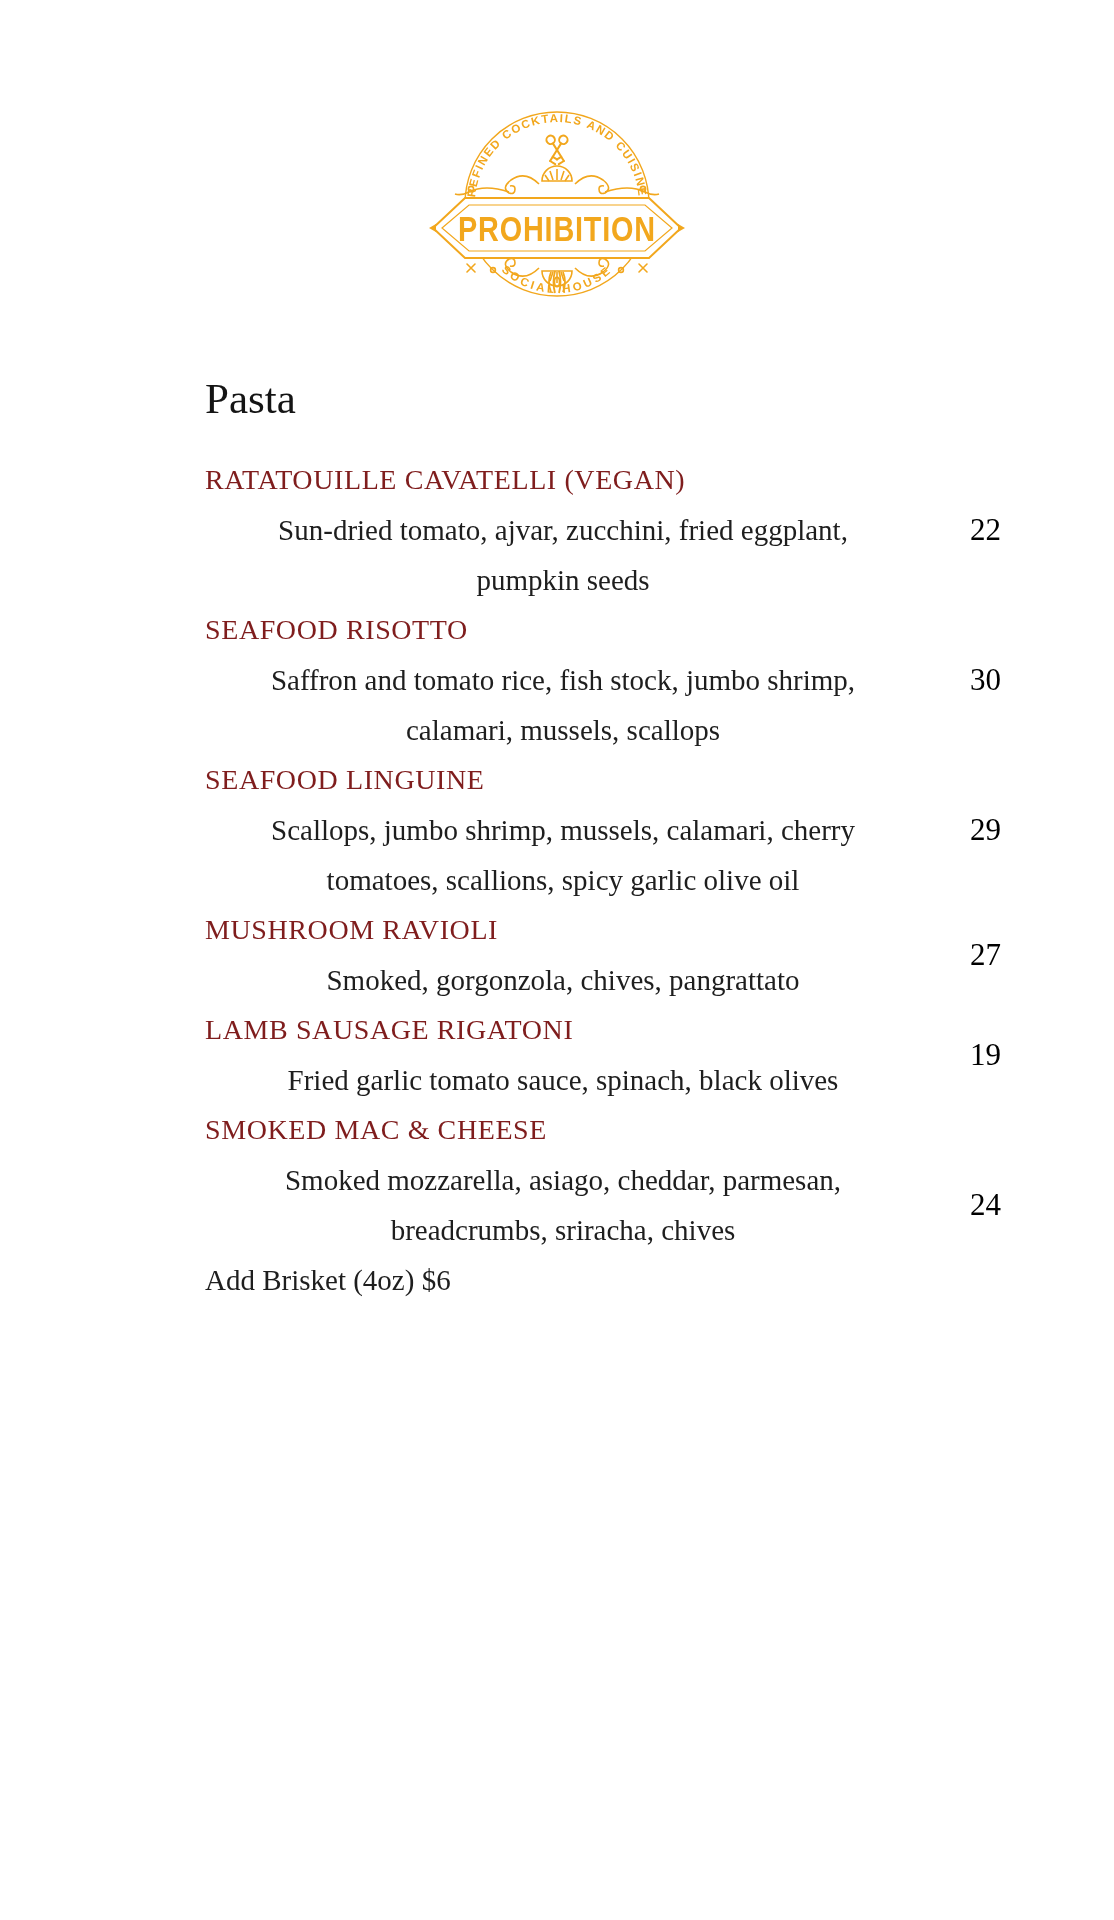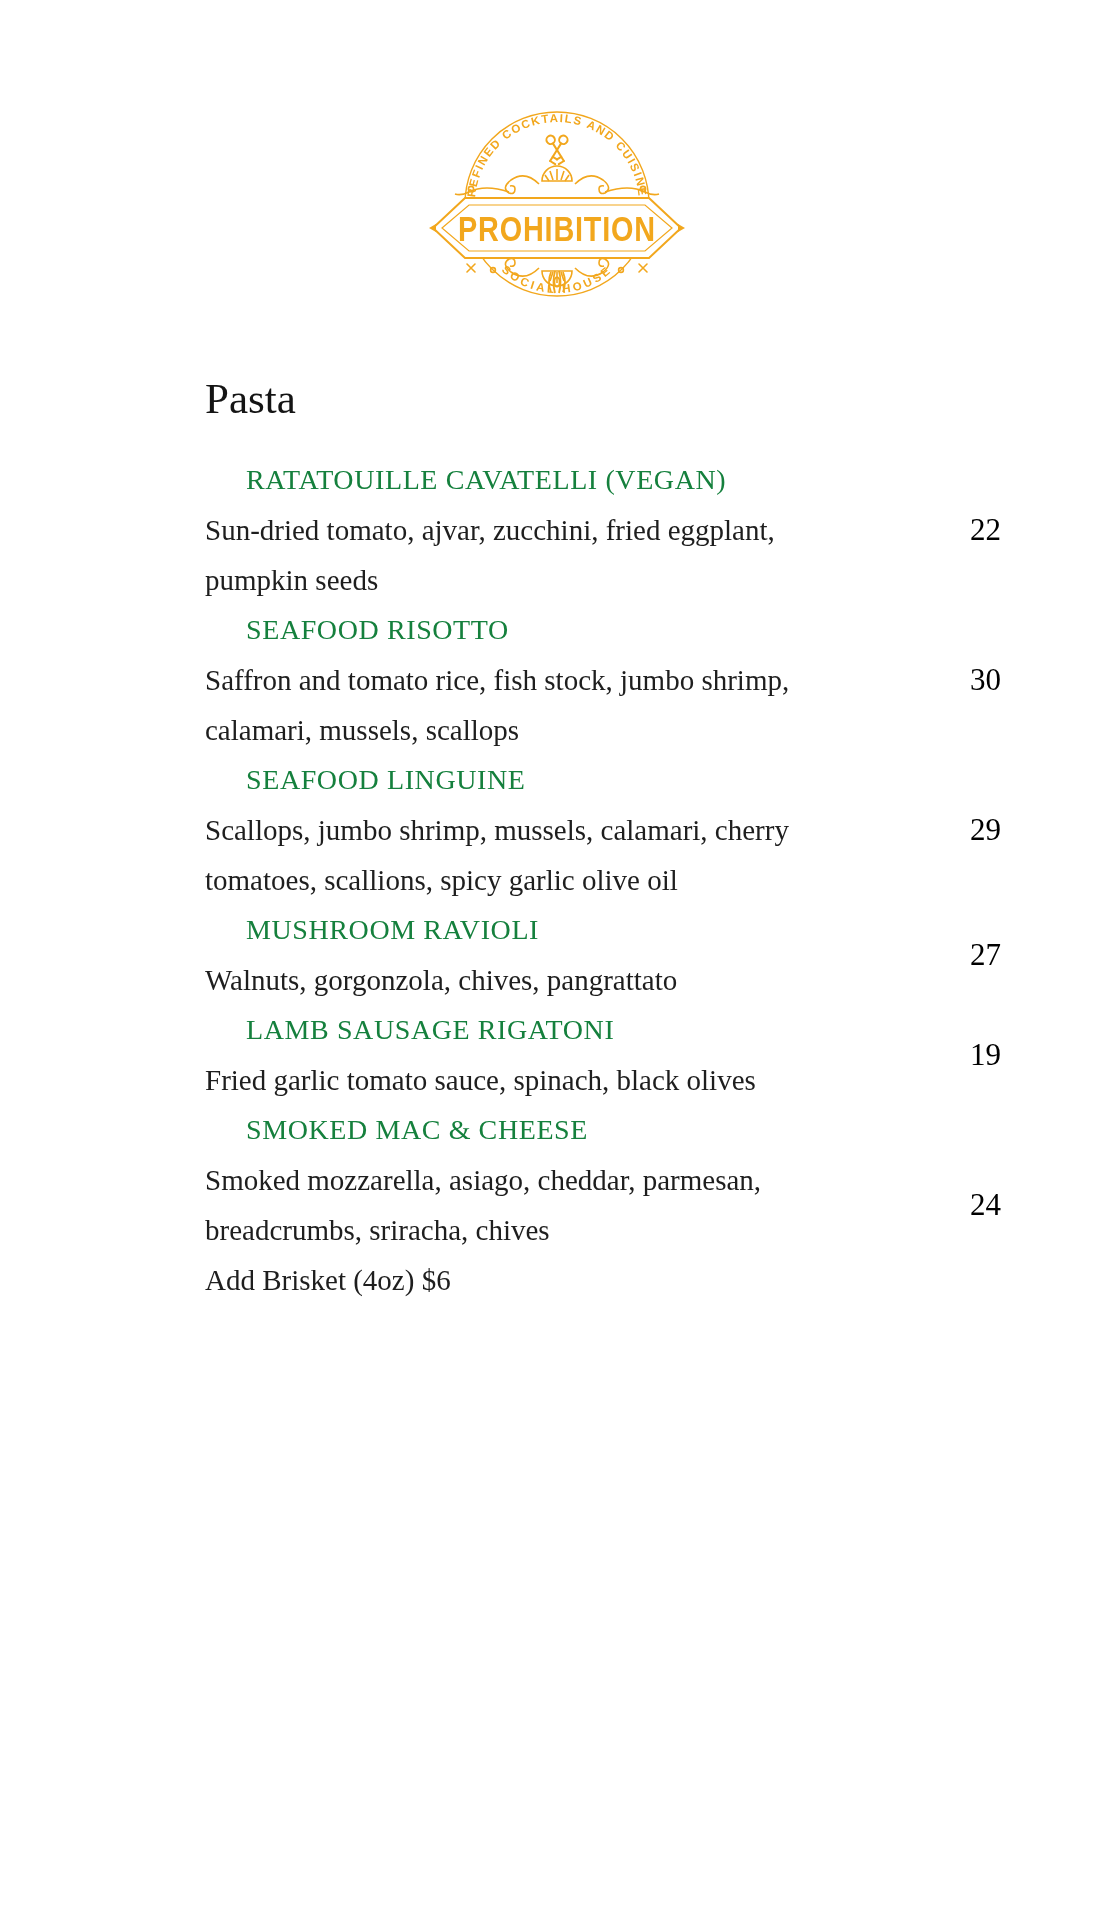--- a/index.html
+++ b/index.html
@@ -37,28 +37,28 @@
   .menu-item {
     display: flex;
     align-items: center;
   }
   .menu-item .item-text { flex: 1 1 auto; min-width: 0; }
   .item-title {
     font-size: 28px;
     line-height: 50px;
     letter-spacing: 0.6px;
     font-weight: 400;
-    color: #15803d;
-    margin-left: 41px;
+    color: #7f1d1d;
   }
   .item-desc {
     font-size: 29px;
     line-height: 50px;
     white-space: pre-line;
     color: #1e1e1e;
+    text-align: center;
   }
   .item-addon {
     font-size: 29px;
     line-height: 50px;
     color: #1e1e1e;
   }
   .item-price {
     flex: 0 0 80px;
     width: 80px;
     text-align: right;
@@ -176,21 +176,21 @@
       <div class="item-desc">Scallops, jumbo shrimp, mussels, calamari, cherry
 tomatoes, scallions, spicy garlic olive oil</div>
 
     </div>
     <div class="item-price">29</div>
   </div>
 
   <div class="menu-item">
     <div class="item-text">
       <div class="item-title">MUSHROOM RAVIOLI</div>
-      <div class="item-desc">Walnuts, gorgonzola, chives, pangrattato</div>
+      <div class="item-desc">Smoked, gorgonzola, chives, pangrattato</div>
 
     </div>
     <div class="item-price">27</div>
   </div>
 
   <div class="menu-item">
     <div class="item-text">
       <div class="item-title">LAMB SAUSAGE RIGATONI</div>
       <div class="item-desc">Fried garlic tomato sauce, spinach, black olives</div>
 

